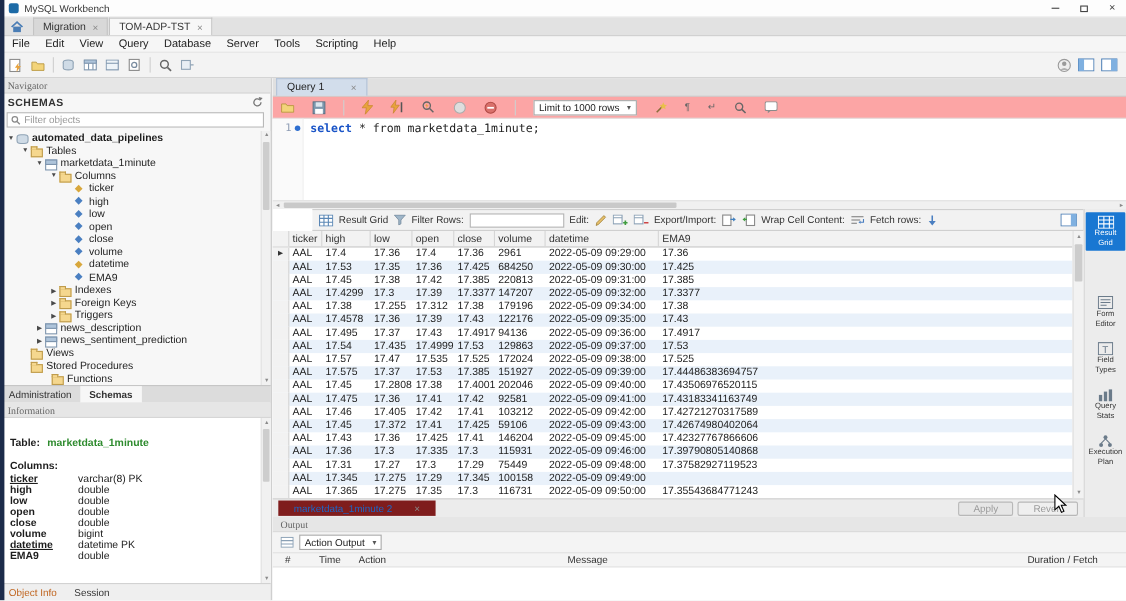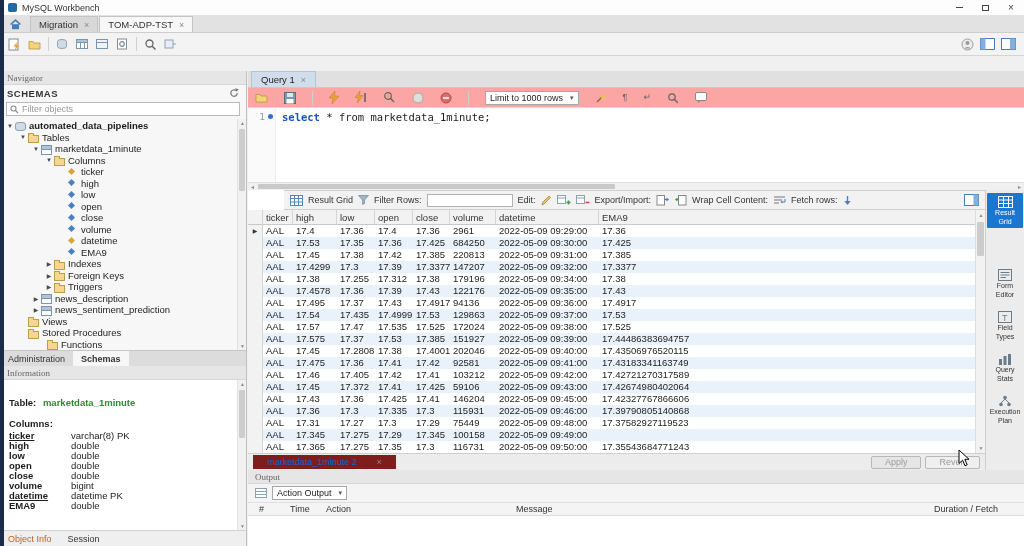--- a/index.html
+++ b/index.html
@@ -67,21 +67,21 @@
 .info-table-name{color:#2e8b2e;font-weight:bold;margin-left:4px;}
 .info-cols-label{margin-bottom:2px;}
 .info-col-row{display:flex;height:10px;line-height:10px;}
 .info-col-name{width:62px;font-weight:bold;flex:none;}
 .info-col-name.pk{text-decoration:underline;}
 .info-col-type{color:#222;}
 
 
 .main{position:absolute;left:248px;top:71px;width:776px;height:475px;display:flex;flex-direction:column;background:#fff;}
 .query-tabbar{height:17px;background:#e0e0e0;border-bottom:1px solid #c9c9c9;display:flex;align-items:flex-end;flex:none;}
-.query-tab{height:16px;margin-left:3px;padding:0 9px;background:#d2ddeb;border:1px solid #b3c2d6;border-bottom:none;display:flex;align-items:center;gap:6px;font-size:9.5px;color:#1d1d1d;}
+.query-tab{height:16px;margin-left:3px;padding:0 9px;background:#d2ddeb;border:1px solid #b3c2d6;border-bottom:none;display:flex;align-items:center;gap:24px;font-size:9.5px;color:#1d1d1d;}
 .sql-toolbar{height:20px;background:#fca5a5;border-bottom:1px solid #dcdcdc;display:flex;align-items:center;gap:16px;padding:0 7px;flex:none;}
 .combo{height:14px;background:#fff;border:1px solid #a8a8a8;font-size:9px;display:flex;align-items:center;gap:7px;padding:0 4px;color:#222;}
 .dd{font-size:7px;color:#555;}
 .txt-ico{font-size:9px;color:#666;line-height:1;}
 .editor{height:74px;background:#fff;display:flex;font-family:"DejaVu Sans Mono","Liberation Mono",monospace;flex:none;}
 .ed-gutter{width:28px;background:#fafafa;border-right:1px solid #efefef;display:flex;justify-content:flex-end;align-items:flex-start;padding:3px 2px 0 0;flex:none;}
 .ln{font-size:9.5px;color:#8c9bb3;margin-right:3px;}
 .stmt-dot{width:5px;height:5px;border-radius:50%;background:#2f6fd0;margin-top:3px;}
 .ed-code{padding:3px 0 0 6px;font-size:10.5px;white-space:pre;}
 .kw{color:#1a54c7;font-weight:bold;}
@@ -168,20 +168,31 @@
   <div class="doctab">
         <span>Migration</span>
         <span class="tab-close">×</span>
       </div>
       <div class="doctab active">
         <span>TOM-ADP-TST</span>
         <span class="tab-close">×</span>
       </div>
     </div>
 
+  <div class="menubar">
+      <div class="menu-item">File</div>
+      <div class="menu-item">Edit</div>
+      <div class="menu-item">View</div>
+      <div class="menu-item">Query</div>
+      <div class="menu-item">Database</div>
+      <div class="menu-item">Server</div>
+      <div class="menu-item">Tools</div>
+      <div class="menu-item">Scripting</div>
+      <div class="menu-item">Help</div>
+    </div>
 
   <div class="toolbar">
     <span class="ico">
         <svg width="13" height="13">
           <rect x="1" y="1" width="9" height="11" fill="#fff" stroke="#8a8a8a"></rect>
           <polygon points="9,4 5.5,8.5 7.5,8.5 7,12.5 11,7 8.6,7" fill="#e8a33d"></polygon>
         </svg>
       </span>
     <span class="ico">
         <svg width="13" height="11">

